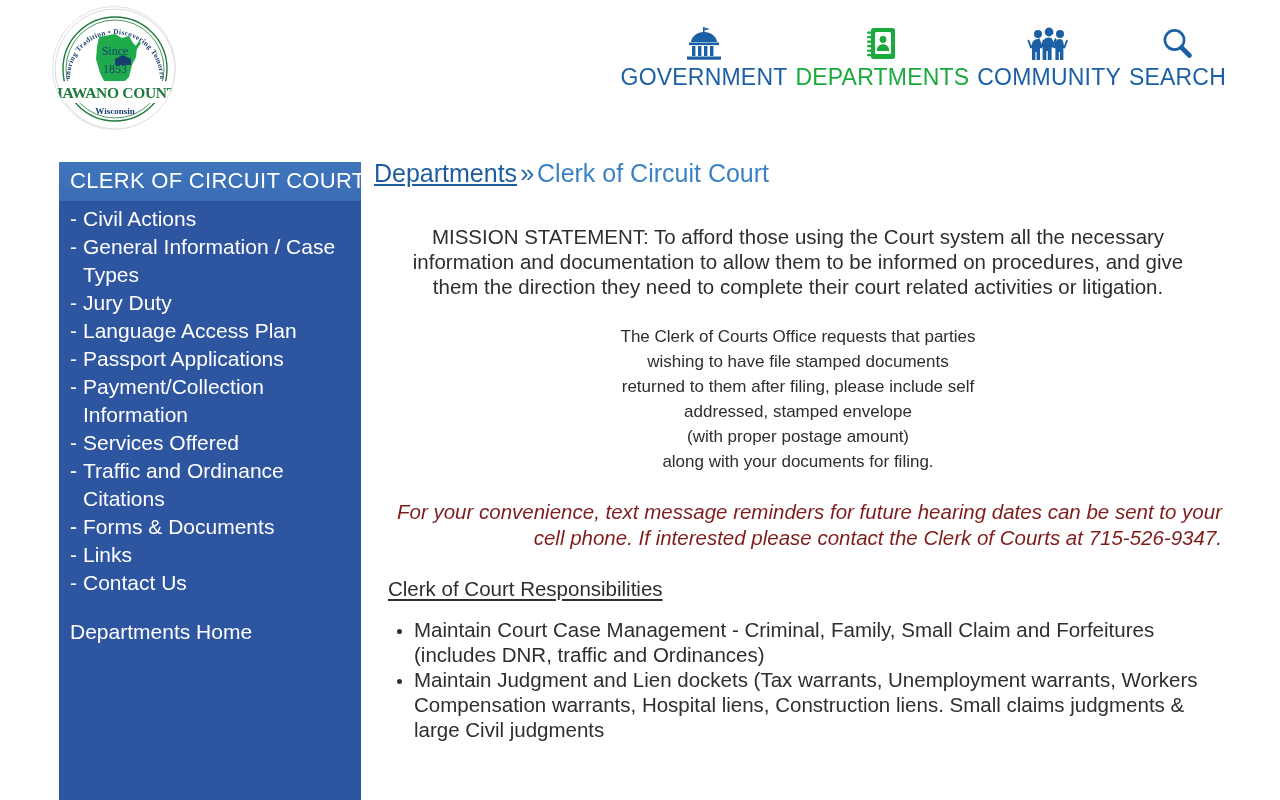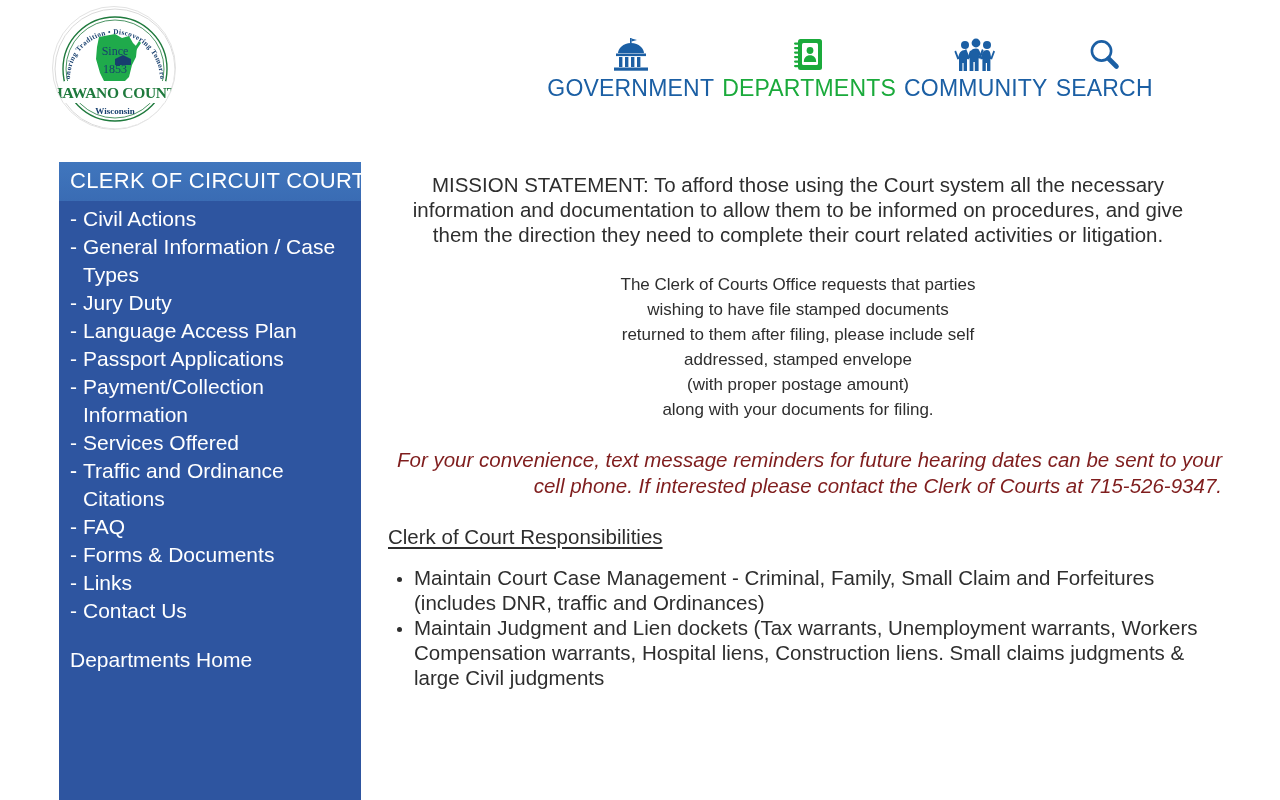--- a/index.html
+++ b/index.html
@@ -31,25 +31,25 @@
     border-radius: 50%;
     background: #ffffff;
     border: 1px solid #e2e2e2;
     position: relative;
     overflow: hidden;
   }
 
   
   .nav {
     position: absolute;
-    left: 470px; top: 38px;
+    left: 470px; top: 27px;
     width: 760px;
     display: flex;
     align-items: flex-end;
-    justify-content: center;
+    justify-content: flex-end;
   }
   .nav-item {
     display: flex;
     flex-direction: column;
     align-items: center;
     text-decoration: none;
     cursor: pointer;
     padding: 0 4px;
   }
   .nav-icon {
@@ -343,21 +343,20 @@
           </li>
         <li>
             <a class="sidebar-link" href="#">
               <span class="dash">-</span>
               <span class="txt">Traffic and Ordinance Citations</span>
             </a>
           </li>
         <li>
             <a class="sidebar-link" href="#">
               <span class="dash">-</span>
-              <span class="txt">FAQ</span>
             </a>
           </li>
         <li>
             <a class="sidebar-link" href="#">
               <span class="dash">-</span>
               <span class="txt">Forms &amp; Documents</span>
             </a>
           </li>
         <li>
             <a class="sidebar-link" href="#">
@@ -370,20 +369,23 @@
               <span class="dash">-</span>
               <span class="txt">Contact Us</span>
             </a>
           </li>
       </ul>
       <a class="sidebar-home" href="#">Departments Home</a>
     </aside>
 
     <main class="main">
 
+      <div class="breadcrumb">
+        <a class="crumb-root" href="#">Departments</a><span class="crumb-sep">»</span><span class="crumb-current">Clerk of Circuit Court</span>
+      </div>
 
       <p class="mission">MISSION STATEMENT: To afford those using the Court system all the necessary information and documentation to allow them to be informed on procedures, and give them the direction they need to complete their court related activities or litigation.</p>
 
       <div class="notice">
         <div>The Clerk of Courts Office requests that parties</div>
         <div>wishing to have file stamped documents</div>
         <div>returned to them after filing, please include self</div>
         <div>addressed, stamped envelope</div>
         <div>(with proper postage amount)</div>
         <div>along with your documents for filing.</div>

